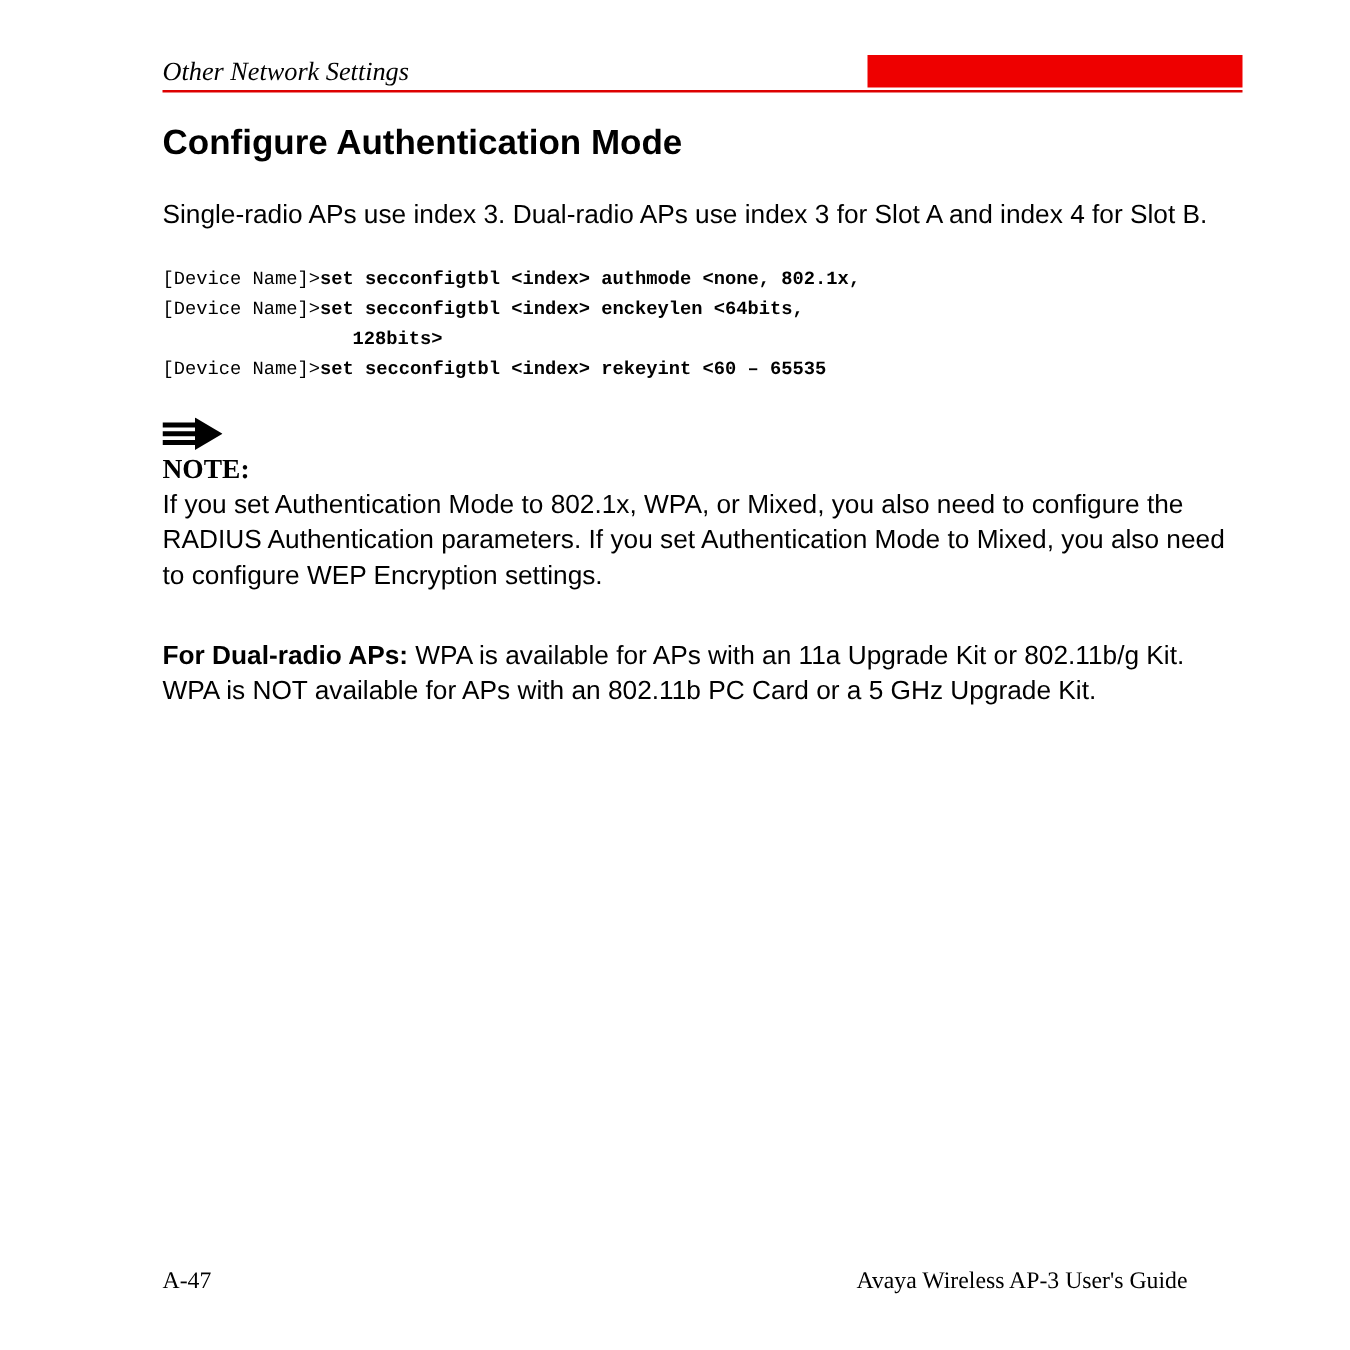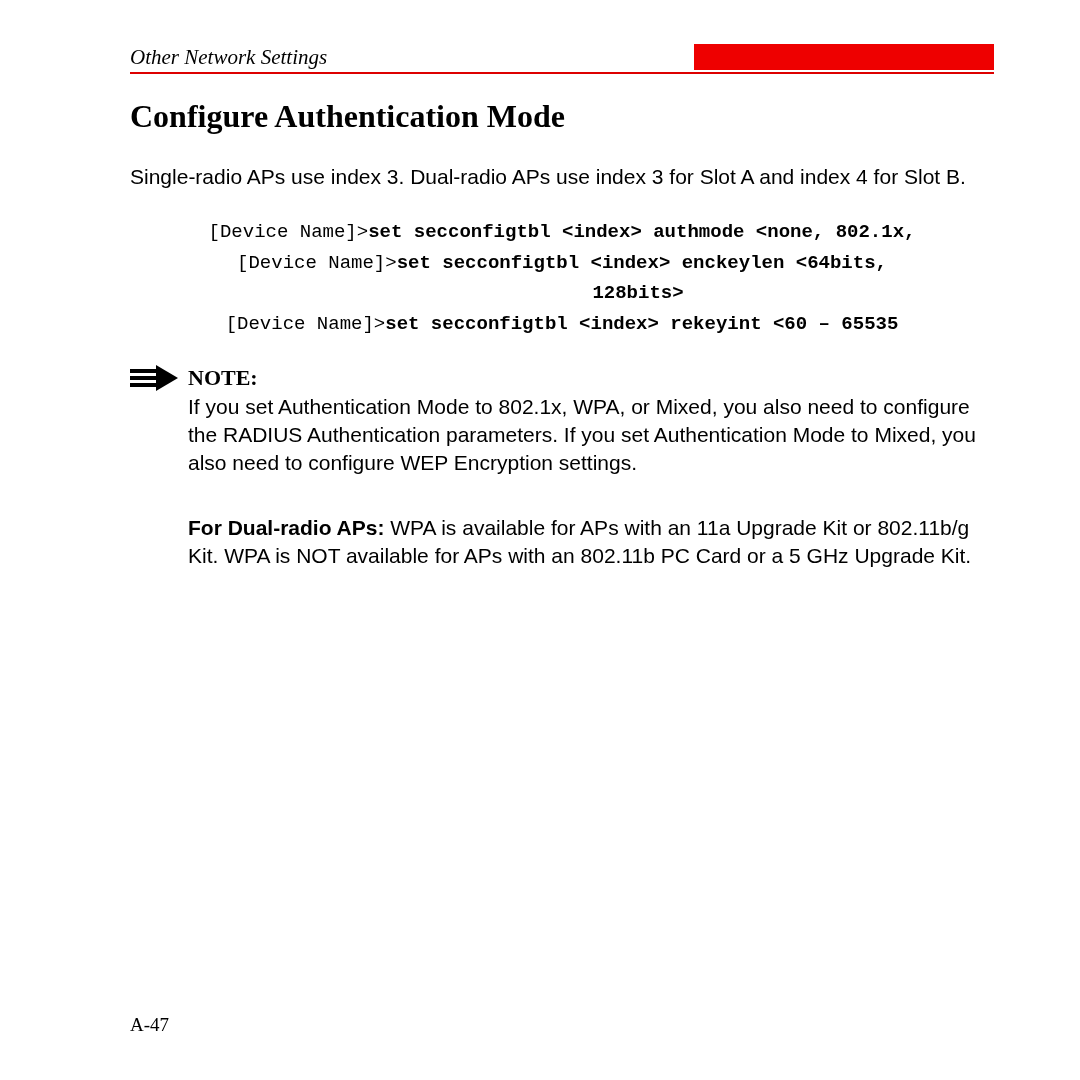--- a/index.html
+++ b/index.html
@@ -26,51 +26,50 @@
     font-style: italic;
     font-size: 21px;
     font-family: "Times New Roman", Times, serif;
   }
   .header-red {
     background: #ee0000;
     width: 300px;
     height: 26px;
   }
   h1.section-title {
-    font-family: Liberation Serif, serif;
+    font-family: Liberation Sans, sans-serif;
     font-weight: bold;
-    font-size: 32px;
+    font-size: 28px;
     margin-bottom: 28px;
   }
   .intro {
     font-size: 21px;
     line-height: 1.35;
     margin-bottom: 26px;
     margin-top: 12px;
   }
   .cmd-block {
-    font-size: 19px;
+    font-size: 15px;
     line-height: 1.6;
     margin-bottom: 24px;
-    text-align: center;
   }
   .cmd-line { white-space: pre-wrap; }
   .mono { font-family: "Courier New", Courier, monospace; }
   .b { font-weight: bold; }
   .cmd-indent { padding-left: 152px; display: block; }
   .review-block {
     font-size: 21px;
     line-height: 1.35;
     margin-bottom: 22px;
   }
   .note-block {
     display: flex;
-    gap: 10px;
     font-size: 21px;
     line-height: 1.35;
+    flex-direction: column;
   }
   .note-icon svg { width: 48px; height: 26px; display: block; margin-top: 2px; }
   .note-body { flex: 1; }
   .note-label {
     font-family: "Times New Roman", Times, serif;
     font-weight: bold;
     font-size: 22px;
   }
   .note-p1 { margin-bottom: 36px; }
   .dual-label { font-weight: bold; }
@@ -122,13 +121,14 @@
       <div class="note-label">NOTE:</div>
       <p class="note-p1">If you set Authentication Mode to 802.1x, WPA, or Mixed, you also need to configure the RADIUS Authentication parameters. If you set Authentication Mode to Mixed, you also need to configure WEP Encryption settings.</p>
       <p><span class="dual-label">For Dual-radio APs: </span><span>WPA is available for APs with an 11a Upgrade Kit or 802.11b/g Kit. WPA is NOT available for APs with an 802.11b PC Card or a 5 GHz Upgrade Kit.</span></p>
     </div>
   </div>
 
 </div>
 
 <div class="footer">
   <span>A-47</span>
+  <span>Avaya Wireless AP-3 User's Guide</span>
 </div>
 
 </body></html>

